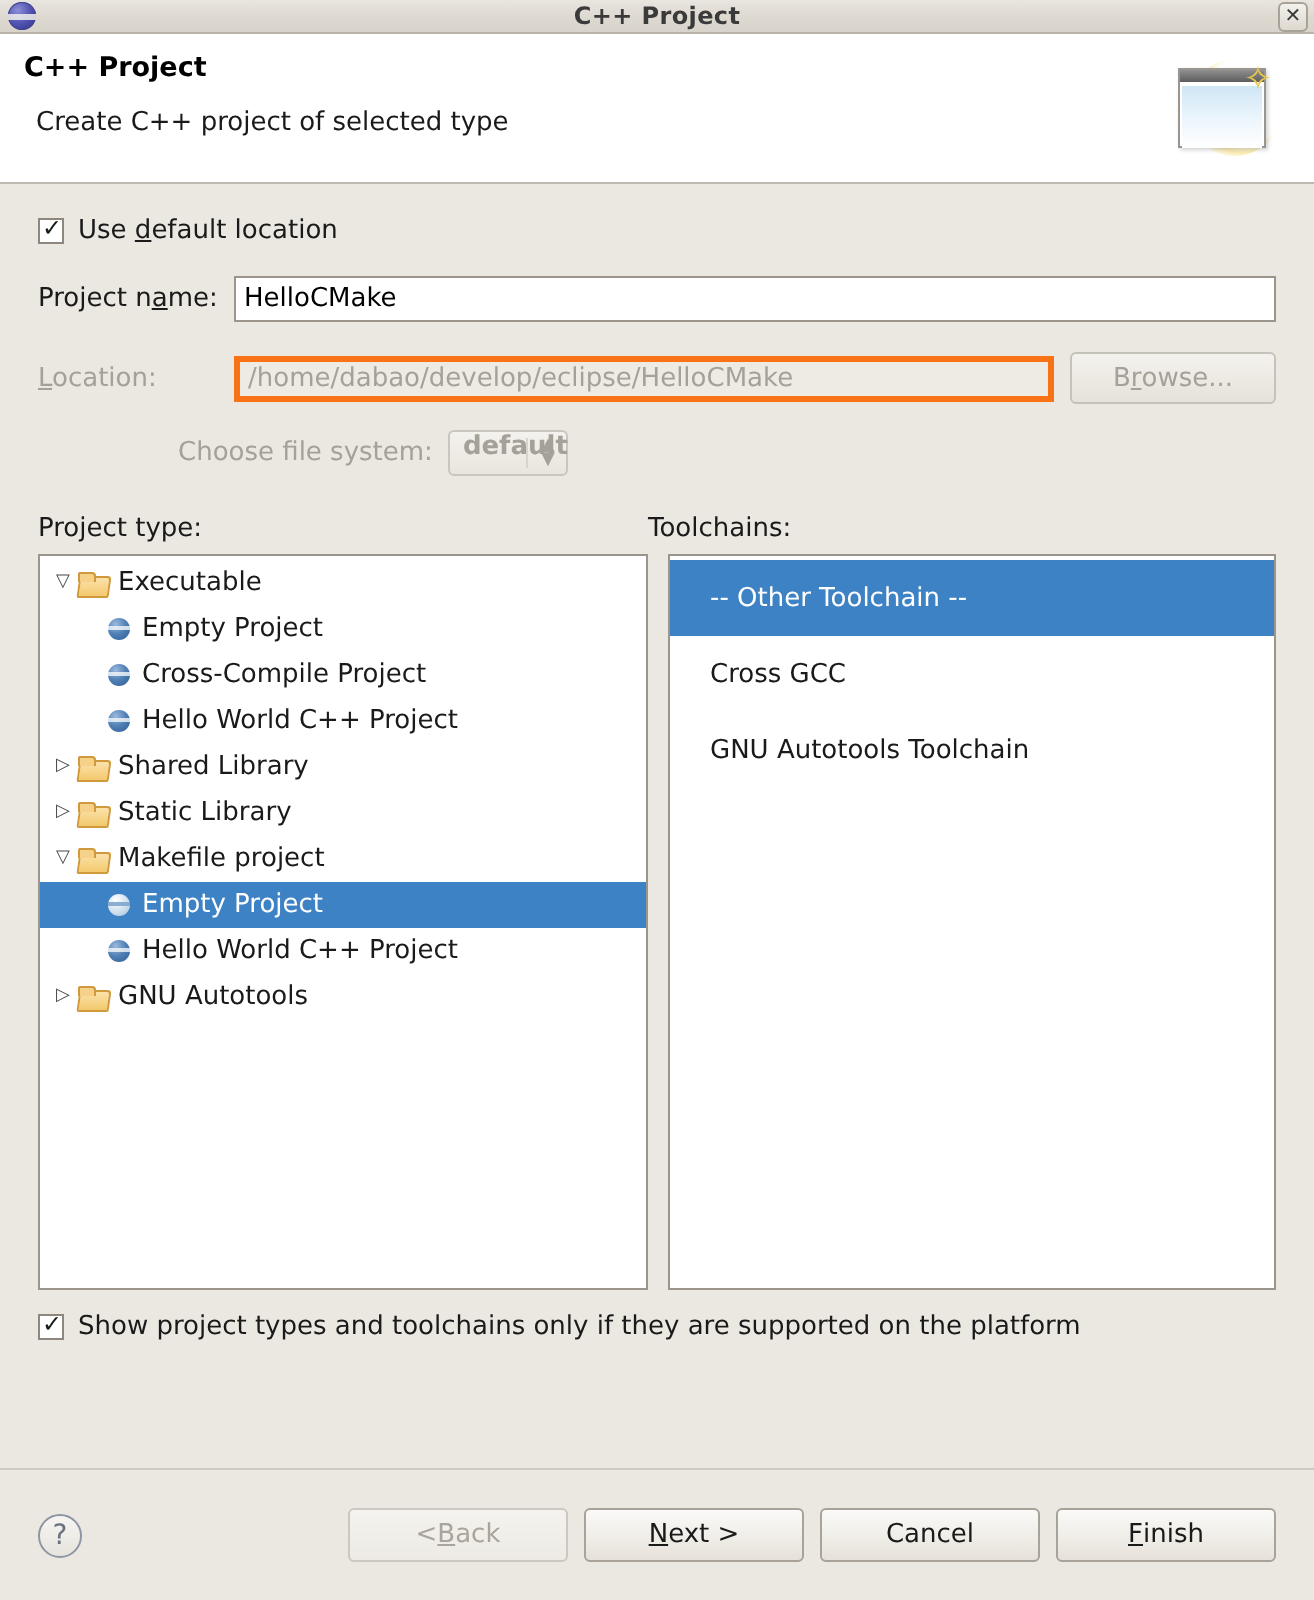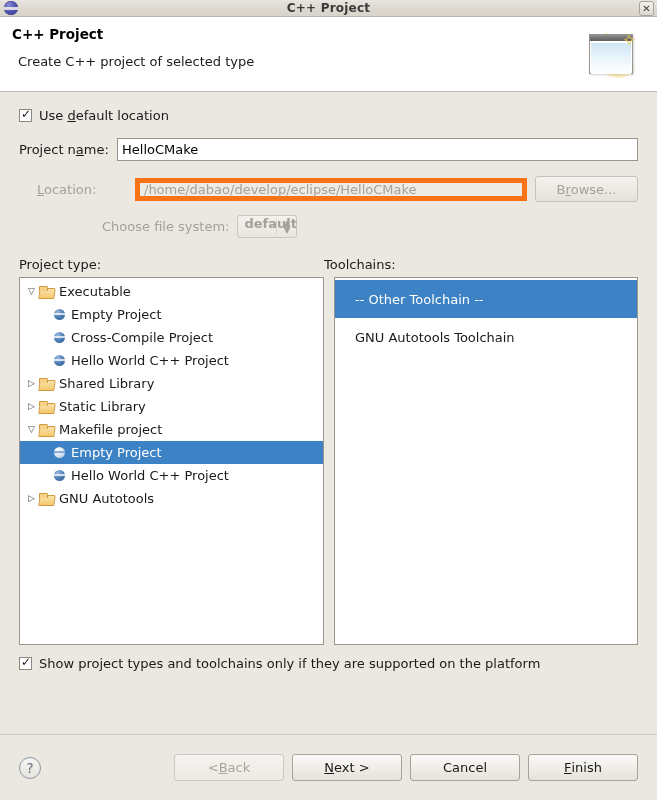--- a/index.html
+++ b/index.html
@@ -101,38 +101,38 @@
     background:#fff; position:relative; margin-right:7px;
   }
   .cbox.checked::after {
     content:"✓"; position:absolute; left:1px; top:-3px;
     font-size:12px; color:#1a1a1a; font-weight:bold; line-height:14px;
   }
   #usedefault-row { margin-top:16px; }
   #usedefault-row .lbl { font-size:13px; }
 
   
-  #loc-row { margin-top:15px;margin-left:18px; }
+  #loc-row { margin-top:15px; }
   #loc-label { width:98px; flex:none; font-size:13px; color:#a5a098; }
   #loc-input {
     flex:1 1 auto; height:23px; padding:1px 4px; margin-right:8px;
-    border:5px solid #f97316; background:#eeebe5; font-size:13px; color:#a5a098;
+    border:3px solid #f97316; background:#eeebe5; font-size:13px; color:#a5a098;
     display:flex; align-items:center;
   }
   #browse-btn {
     width:103px; height:26px; flex:none;
     border:1px solid #c6c1b9; border-radius:3px;
     background: linear-gradient(to bottom,#f4f2ee,#e6e2da);
     color:#a5a098; font-size:13px;
     display:flex; align-items:center; justify-content:center;
   }
 
   
   #fs-row { margin-top:13px; padding-left:70px; }
-  #fs-label { font-size:13px; color:#a5a098; margin-right:8px;margin-left:13px; }
+  #fs-label { font-size:13px; color:#a5a098; margin-right:8px; }
   #fs-combo {
     width:60px; height:23px; border:1px solid #cac5bd; border-radius:3px;
     background: linear-gradient(to bottom,#f4f2ee,#e9e5de);
     display:flex; align-items:flex-start; color:#a5a098; font-size:13px;
     padding-left:6px; position:relative;font-weight:bold;
   }
   #fs-combo .sep { position:absolute; right:19px; top:3px; bottom:3px; width:1px; background:#d8d3cb; }
   #fs-combo .chev {
     position:absolute; right:4px; top:50%; transform:translateY(-50%);
     font-size:9px; line-height:7px; color:#a5a098; text-align:center; width:11px;
@@ -331,20 +331,23 @@
             <span class="twist">▷</span>
             <span class="folder"></span>
             <span>GNU Autotools</span>
           </div>
         </div>
       <div class="listbox" id="tc-box">
           <div class="lrow sel">
             <span>-- Other Toolchain --</span>
           </div>
           <div class="lrow">
+            <span>Cross GCC</span>
+          </div>
+          <div class="lrow">
             <span>GNU Autotools Toolchain</span>
           </div>
         </div>
     </div>
 
     <div class="row" id="show-row">
       <div class="cbox checked"></div>
       <div class="lbl">Show project types and toolchains only if they are supported on the platform</div>
     </div>
 

